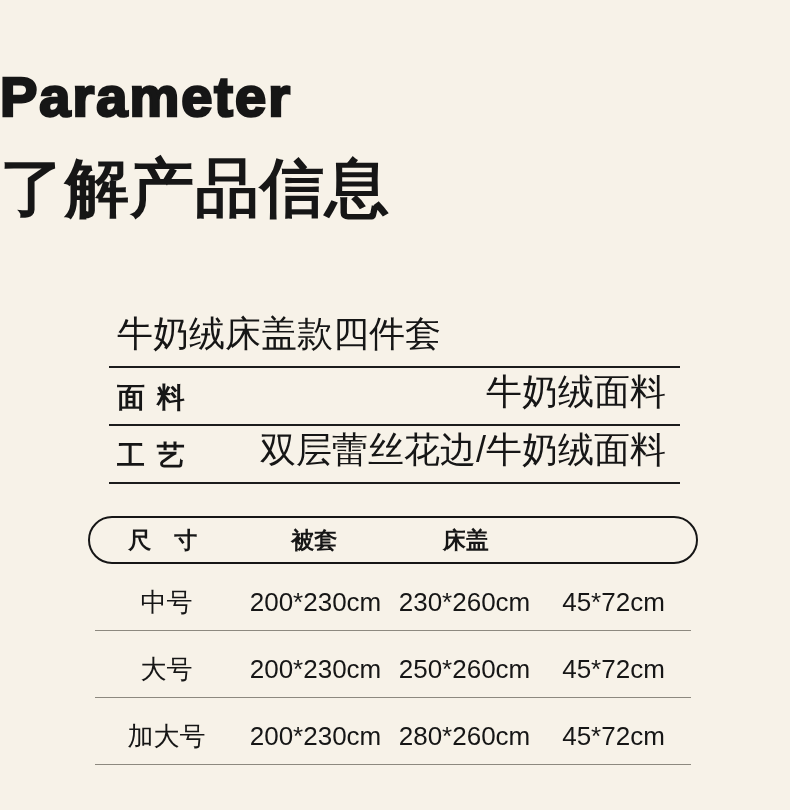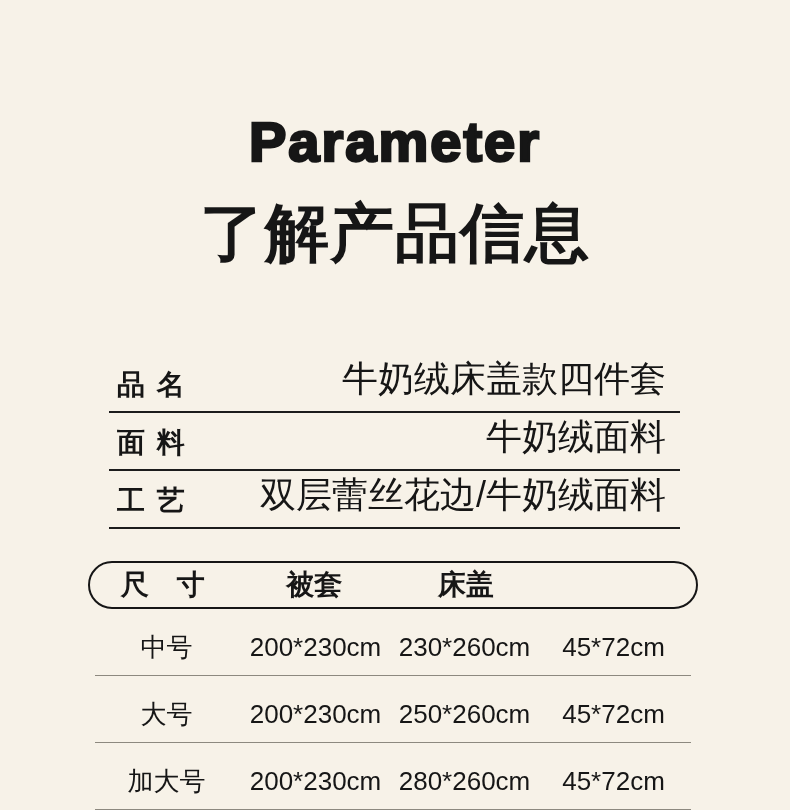--- a/index.html
+++ b/index.html
@@ -6,21 +6,21 @@
   html, body { width: 790px; height: 810px; }
   body {
     background: #f7f2e8;
     color: #161616;
     font-family: "Liberation Sans", "DejaVu Sans", sans-serif;
     overflow: hidden;
   }
   .page { width: 790px; height: 810px; }
 
   
-  .header { padding-top: 114px; text-align: center; }
+  .header { padding-top: 69px; text-align: left; }
   .title {
     font-size: 56px;
     line-height: 1;
     font-weight: bold;
     letter-spacing: 2px;
     -webkit-text-stroke: 2.6px #161616;
     color: #161616;
   }
   .subtitle {
     margin-top: 28px;
@@ -55,21 +55,21 @@
   .size-table { margin: 32px 0 0 88px; width: 610px; }
   .size-header {
     height: 48px;
     border: 2px solid #161616;
     border-radius: 24px;
     display: grid;
     grid-template-columns: 24% 26% 24% 26%;
     align-items: center;
     text-align: center;
     font-weight: bold;
-    font-size: 28px;
+    font-size: 23px;
     white-space: pre;
   }
   .size-rows { margin: 0 7px; }
   .size-row {
     height: 67px;
     border-bottom: 1.5px solid #8d897f;
     display: grid;
     grid-template-columns: 24% 26% 24% 26%;
     align-items: center;
     text-align: center;
@@ -82,21 +82,20 @@
 
 <div class="page">
 
   <div class="header">
     <div class="title">Parameter</div>
     <div class="subtitle">了解产品信息</div>
   </div>
 
   <div class="specs">
     <div class="spec-row">
-      <span class="spec-label">品 名</span>
       <span class="spec-value">牛奶绒床盖款四件套</span>
     </div>
     <div class="spec-row">
       <span class="spec-label">面 料</span>
       <span class="spec-value">牛奶绒面料</span>
     </div>
     <div class="spec-row">
       <span class="spec-label">工 艺</span>
       <span class="spec-value">双层蕾丝花边/牛奶绒面料</span>
     </div>

